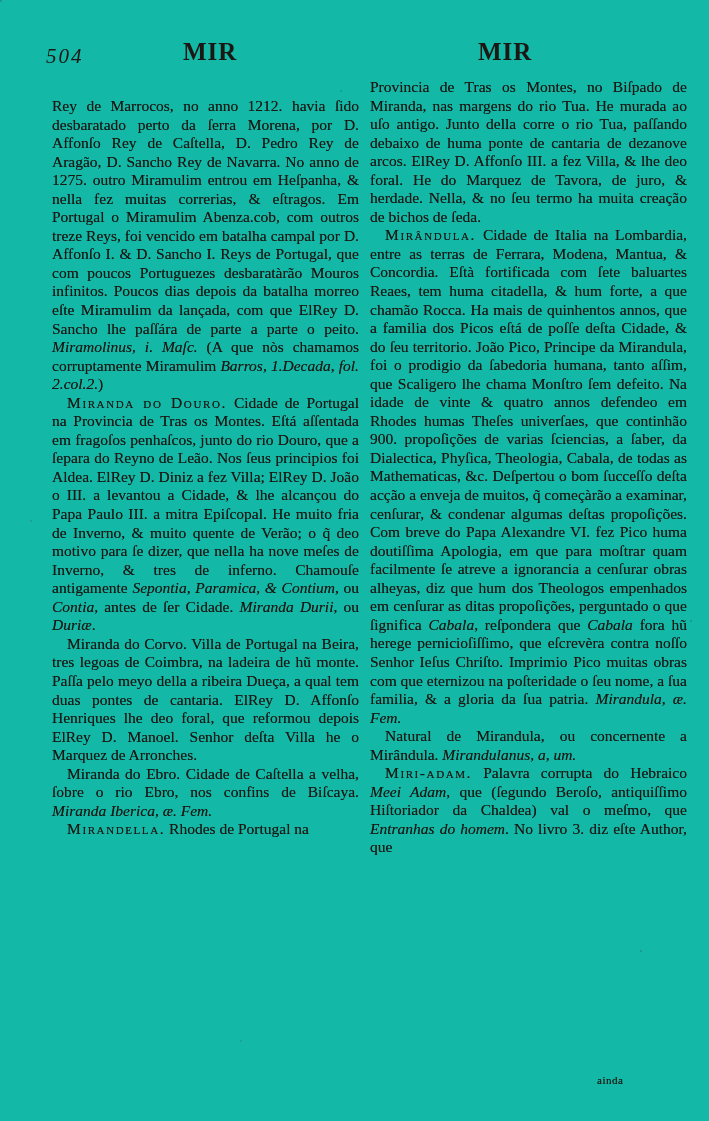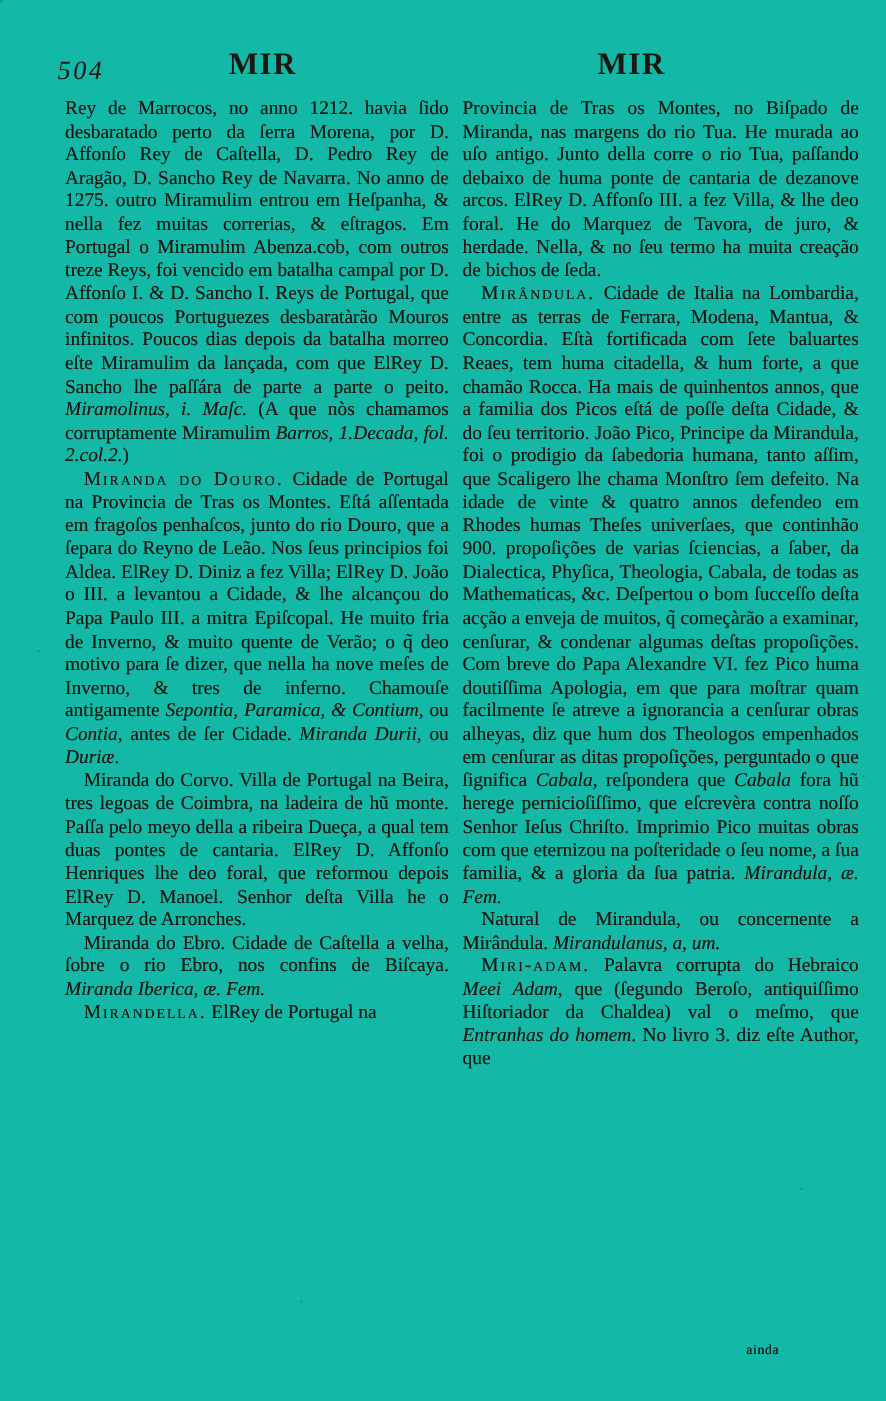--- a/index.html
+++ b/index.html
@@ -28,21 +28,21 @@
   .rh-right{left:478px;}
   .columns{
     position:absolute;top:78px;left:52px;
     display:flex;gap:11px;
   }
   .col{
     font-size:15.5px;line-height:18.55px;
     text-align:justify;
     text-shadow:0 0 .45px rgba(20,15,10,.6);
   }
-  .col-left{width:307px;}
+  .col-left{width:307px;margin-top:19px;}
   .col-right{width:317px;}
   .col p{margin:0;}
   .col p.indent{text-indent:15px;}
   .sc{font-variant:small-caps;letter-spacing:1.6px;}
   .it{font-style:italic;}
   .catchword{
     position:absolute;left:597px;top:1074px;
     font-size:11px;letter-spacing:.5px;
     text-shadow:0 0 .45px rgba(20,15,10,.6);
   }
@@ -58,21 +58,21 @@
     <span class="rh rh-left">MIR</span>
     <span class="rh rh-right">MIR</span>
   </div>
 
   <div class="columns">
     <section class="col col-left">
         <p><span>Rey de Marrocos, no anno 1212. havia ſido desbaratado perto da ſerra Morena, por D. Affonſo Rey de Caſtella, D. Pedro Rey de Aragão, D. Sancho Rey de Navarra. No anno de 1275. outro Miramulim entrou em Heſpanha, &amp; nella fez muitas correrias, &amp; eſtragos. Em Portugal o Miramulim Abenza.cob, com outros treze Reys, foi vencido em batalha campal por D. Affonſo I. &amp; D. Sancho I. Reys de Portugal, que com poucos Portuguezes desbaratàrão Mouros infinitos. Poucos dias depois da batalha morreo eſte Miramulim da lançada, com que ElRey D. Sancho lhe paſſára de parte a parte o peito. </span><span class="it">Miramolinus, i. Maſc.</span><span> (A que nòs chamamos corruptamente Miramulim </span><span class="it">Barros, 1.Decada, fol. 2.col.2.</span><span>)</span></p>
         <p class="indent"><span class="sc">Miranda do Douro.</span><span> Cidade de Portugal na Provincia de Tras os Montes. Eſtá aſſentada em fragoſos penhaſcos, junto do rio Douro, que a ſepara do Reyno de Leão. Nos ſeus principios foi Aldea. ElRey D. Diniz a fez Villa; ElRey D. João o III. a levantou a Cidade, &amp; lhe alcançou do Papa Paulo III. a mitra Epiſcopal. He muito fria de Inverno, &amp; muito quente de Verão; o q̃ deo motivo para ſe dizer, que nella ha nove meſes de Inverno, &amp; tres de inferno. Chamouſe antigamente </span><span class="it">Sepontia, Paramica, &amp; Contium</span><span>, ou </span><span class="it">Contia</span><span>, antes de ſer Cidade. </span><span class="it">Miranda Durii</span><span>, ou </span><span class="it">Duriæ</span><span>.</span></p>
         <p class="indent"><span>Miranda do Corvo. Villa de Portugal na Beira, tres legoas de Coimbra, na ladeira de hũ monte. Paſſa pelo meyo della a ribeira Dueça, a qual tem duas pontes de cantaria. ElRey D. Affonſo Henriques lhe deo foral, que reformou depois ElRey D. Manoel. Senhor deſta Villa he o Marquez de Arronches.</span></p>
         <p class="indent"><span>Miranda do Ebro. Cidade de Caſtella a velha, ſobre o rio Ebro, nos confins de Biſcaya. </span><span class="it">Miranda Iberica, æ. Fem.</span></p>
-        <p class="indent"><span class="sc">Mirandella.</span><span> ElRey de Portugal na</span></p>
+        <p class="indent"><span class="sc">Mirandella.</span><span> Rhodes de Portugal na</span></p>
       </section>
     <section class="col col-right">
         <p><span>Provincia de Tras os Montes, no Biſpado de Miranda, nas margens do rio Tua. He murada ao uſo antigo. Junto della corre o rio Tua, paſſando debaixo de huma ponte de cantaria de dezanove arcos. ElRey D. Affonſo III. a fez Villa, &amp; lhe deo foral. He do Marquez de Tavora, de juro, &amp; herdade. Nella, &amp; no ſeu termo ha muita creação de bichos de ſeda.</span></p>
         <p class="indent"><span class="sc">Mirândula.</span><span> Cidade de Italia na Lombardia, entre as terras de Ferrara, Modena, Mantua, &amp; Concordia. Eſtà fortificada com ſete baluartes Reaes, tem huma citadella, &amp; hum forte, a que chamão Rocca. Ha mais de quinhentos annos, que a familia dos Picos eſtá de poſſe deſta Cidade, &amp; do ſeu territorio. João Pico, Principe da Mirandula, foi o prodigio da ſabedoria humana, tanto aſſim, que Scaligero lhe chama Monſtro ſem defeito. Na idade de vinte &amp; quatro annos defendeo em Rhodes humas Theſes univerſaes, que continhão 900. propoſições de varias ſciencias, a ſaber, da Dialectica, Phyſica, Theologia, Cabala, de todas as Mathematicas, &amp;c. Deſpertou o bom ſucceſſo deſta acção a enveja de muitos, q̃ começàrão a examinar, cenſurar, &amp; condenar algumas deſtas propoſições. Com breve do Papa Alexandre VI. fez Pico huma doutiſſima Apologia, em que para moſtrar quam facilmente ſe atreve a ignorancia a cenſurar obras alheyas, diz que hum dos Theologos empenhados em cenſurar as ditas propoſições, perguntado o que ſignifica </span><span class="it">Cabala</span><span>, reſpondera que </span><span class="it">Cabala</span><span> fora hũ herege pernicioſiſſimo, que eſcrevèra contra noſſo Senhor Ieſus Chriſto. Imprimio Pico muitas obras com que eternizou na poſteridade o ſeu nome, a ſua familia, &amp; a gloria da ſua patria. </span><span class="it">Mirandula, æ. Fem.</span></p>
         <p class="indent"><span>Natural de Mirandula, ou concernente a Mirândula. </span><span class="it">Mirandulanus, a, um.</span></p>
         <p class="indent"><span class="sc">Miri-adam.</span><span> Palavra corrupta do Hebraico </span><span class="it">Meei Adam</span><span>, que (ſegundo Beroſo, antiquiſſimo Hiſtoriador da Chaldea) val o meſmo, que </span><span class="it">Entranhas do homem</span><span>. No livro 3. diz eſte Author, que</span></p>
       </section>
   </div>
 
   <div class="catchword">ainda</div>

